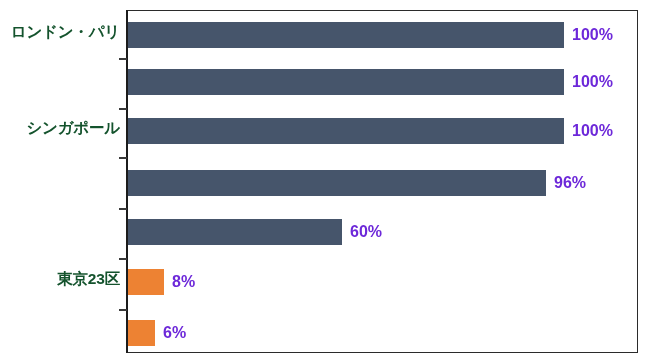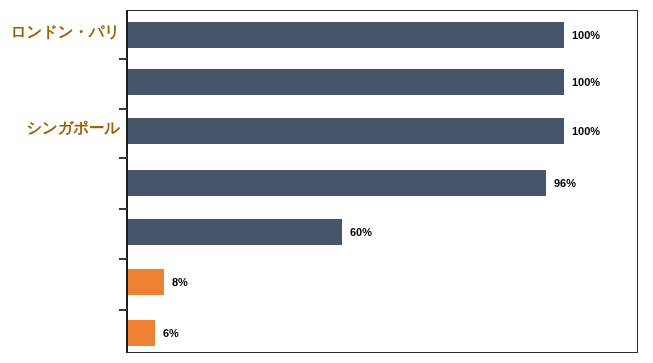--- a/index.html
+++ b/index.html
@@ -26,21 +26,21 @@
     width: 120px;
     height: 363px;
   }
   .cat-label {
     position: absolute;
     right: 0;
     width: 120px;
     text-align: right;
     font-size: 15.5px;
     font-weight: bold;
-    color: #a16207;
+    color: #14532d;
     line-height: 1;
     white-space: nowrap;
     letter-spacing: -0.2px;
   }
 
   
   .plot-frame {
     position: absolute;
     left: 126px;
     top: 10px;
@@ -79,35 +79,36 @@
   .bar {
     position: absolute;
     left: 0;
     height: 26px;
   }
   .bar.series-dark  { background: #46556b; }
   .bar.series-accent{ background: #ed8233; }
 
   .bar-value {
     position: absolute;
-    font-size: 11px;
+    font-size: 16px;
     font-weight: bold;
-    color: #000000;
+    color: #6d28d9;
     line-height: 26px;
     white-space: nowrap;
   }
 </style>
 </head>
 <body>
 
 <div id="chart-root">
 
   <div class="label-col">
     <div class="cat-label" style="top:24px">ロンドン・パリ</div>
     <div class="cat-label" style="top:120px">シンガポール</div>
+    <div class="cat-label" style="top:271px">東京23区</div>
   </div>
 
   <div class="plot-frame"></div>
   <div class="axis-line"></div>
 
   <div class="tick" style="top:58px"></div>
   <div class="tick" style="top:108px"></div>
   <div class="tick" style="top:157px"></div>
   <div class="tick" style="top:208px"></div>
   <div class="tick" style="top:258px"></div>

